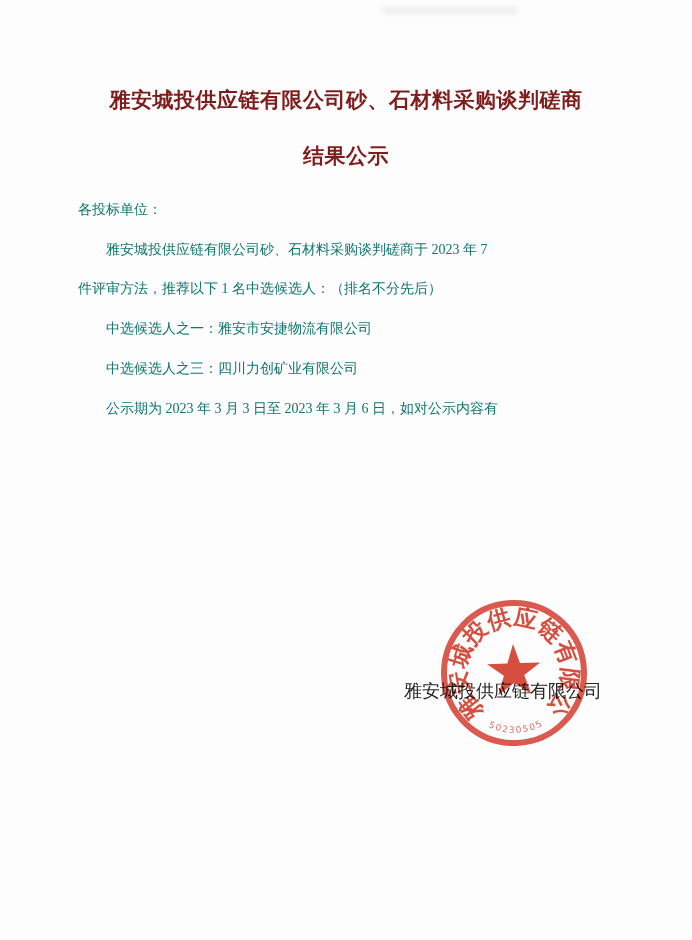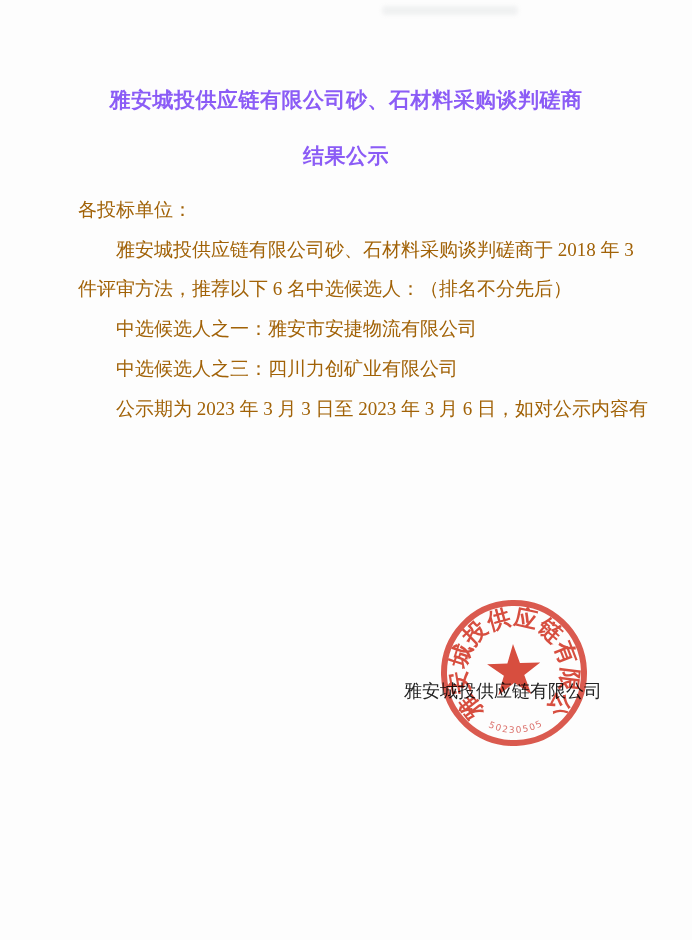--- a/index.html
+++ b/index.html
@@ -13,28 +13,28 @@
     position:absolute;inset:0;
     background:#fdfdfd;
     color:#1f1f1f;
   }
   .scan-smudge{
     position:absolute;left:382px;top:6px;width:136px;height:9px;
     background:#e9ebec;filter:blur(2px);opacity:.65;border-radius:4px;
   }
   .title-line{
     position:absolute;left:0;right:0;text-align:center;
-    font-weight:700;font-size:21px;line-height:30px;color:#8b5cf6;
+    font-weight:700;font-size:21px;line-height:30px;color:#7f1d1d;
     letter-spacing:.5px;white-space:nowrap;
   }
   .title1{top:85px;}
   .title2{top:141px;}
   .doc-body{
     position:absolute;left:78px;top:190px;width:548px;
-    font-size:19px;line-height:39.7px;color:#a16207;
+    font-size:14px;line-height:39.7px;color:#0f766e;
   }
   .bline{margin:0;white-space:nowrap;}
   .bline.indent{text-indent:2em;}
   .signature{
     position:absolute;top:671px;right:90px;
     font-size:18px;line-height:40px;color:#242424;
     text-align:right;white-space:nowrap;z-index:1;
   }
   .seal{
     position:absolute;left:414px;top:573px;width:200px;height:200px;
@@ -55,22 +55,22 @@
 
 <div class="page">
 
   <div class="scan-smudge"></div>
 
   <div class="title-line title1">雅安城投供应链有限公司砂、石材料采购谈判磋商</div>
   <div class="title-line title2">结果公示</div>
 
   <div class="doc-body">
     <p class="bline">各投标单位：</p>
-    <p class="bline indent">雅安城投供应链有限公司砂、石材料采购谈判磋商于 2018 年 3</p>
-    <p class="bline">件评审方法，推荐以下 6 名中选候选人：（排名不分先后）</p>
+    <p class="bline indent">雅安城投供应链有限公司砂、石材料采购谈判磋商于 2023 年 7</p>
+    <p class="bline">件评审方法，推荐以下 1 名中选候选人：（排名不分先后）</p>
     <p class="bline indent">中选候选人之一：雅安市安捷物流有限公司</p>
     <p class="bline indent">中选候选人之三：四川力创矿业有限公司</p>
     <p class="bline indent">公示期为 2023 年 3 月 3 日至 2023 年 3 月 6 日，如对公示内容有</p>
   </div>
 
   <div class="signature">
     <div>雅安城投供应链有限公司</div>
   </div>
 
   <svg class="seal" viewBox="0 0 200 200" xmlns="http://www.w3.org/2000/svg">

